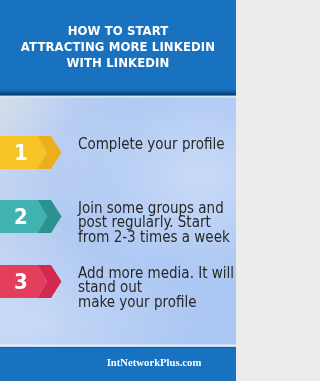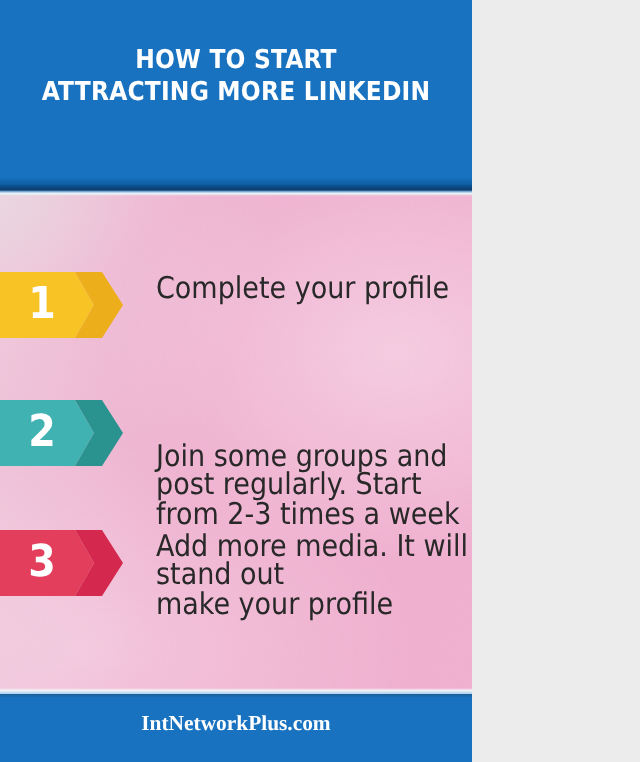--- a/index.html
+++ b/index.html
@@ -37,26 +37,26 @@
              font-family:"DejaVu Sans Condensed","DejaVu Sans",sans-serif;
              font-size:15px;line-height:14.4px;}
   .body-text span{display:block;white-space:nowrap;}
 
   
   .footer{position:absolute;left:0;top:347px;width:236px;height:34px;
           background:linear-gradient(180deg,#1b5e97 0%,#1872bf 5.8%,#1872bf 100%);}
   .footer-glow{position:absolute;left:0;top:344px;width:236px;height:3px;
        background:linear-gradient(180deg,rgba(238,236,234,0) 0%,rgba(244,248,252,.9) 40%,rgba(197,221,243,1) 75%,rgba(171,208,242,1) 100%);}
   .footer-text{position:absolute;left:0;top:354.6px;width:236px;text-align:center;color:#ffffff;
-       font-family:"Liberation Serif",serif;font-weight:bold;font-size:10.7px;line-height:14px;}
+       font-family:"Liberation Serif",serif;font-weight:bold;font-size:10.7px;line-height:14px;padding-left:36px;}
 </style>
 </head>
 <body>
 
-<div class="poster" style="background-color: #ec4899;">
+<div class="poster" style="background-color: #3b82f6;">
 
   <svg class="texture" viewBox="0 0 236 256" preserveAspectRatio="none">
     <defs>
       <filter id="paperNoise" x="0" y="0" width="100%" height="100%">
         <feTurbulence type="fractalNoise" baseFrequency="0.55" numOctaves="4" seed="7" result="n"></feTurbulence>
         <feColorMatrix in="n" type="saturate" values="0"></feColorMatrix>
         <feComponentTransfer>
             <feFuncA type="linear" slope="0.55" intercept="0"></feFuncA>
           </feComponentTransfer>
       </filter>
@@ -65,40 +65,41 @@
     <rect width="236" height="256" filter="url(#paperNoise)" opacity="0.5"></rect>
   </svg>
   <div class="vignette"></div>
 
   <div class="header"></div>
   <div class="header-glow"></div>
 
   <div class="title" style="top:22.7px;">
     <span>HOW TO START</span>
     <span>ATTRACTING MORE LINKEDIN</span>
+    <span>WITH LINKEDIN</span>
   </div>
 
   <div class="step" style="top:136px;">
     <svg class="arrow" viewBox="0 0 63 33" preserveAspectRatio="none">
       <polygon points="0,0 37.5,0 47,16.5 37.5,33 0,33" fill="#f7c325"></polygon>
       <polygon points="37.5,0 51,0 61.5,16.5 51,33 37.5,33 47,16.5" fill="#edae1c"></polygon>
     </svg>
     <div class="num">1</div>
     <div class="body-text" style="top:0.8px;">
       <span>Complete your profile</span>
     </div>
   </div>
 
   <div class="step" style="top:200px;">
     <svg class="arrow" viewBox="0 0 63 33" preserveAspectRatio="none">
       <polygon points="0,0 37.5,0 47,16.5 37.5,33 0,33" fill="#41b2b2"></polygon>
       <polygon points="37.5,0 51,0 61.5,16.5 51,33 37.5,33 47,16.5" fill="#2a938f"></polygon>
     </svg>
     <div class="num">2</div>
-    <div class="body-text" style="top:0.8px;margin-top:20px;">
+    <div class="body-text" style="top:0.8px;">
       <span>Join some groups and</span>
       <span>post regularly. Start</span>
       <span>from 2-3 times a week</span>
     </div>
   </div>
 
   <div class="step" style="top:265px;">
     <svg class="arrow" viewBox="0 0 63 33" preserveAspectRatio="none">
       <polygon points="0,0 37.5,0 47,16.5 37.5,33 0,33" fill="#e33e5c"></polygon>
       <polygon points="37.5,0 51,0 61.5,16.5 51,33 37.5,33 47,16.5" fill="#d4284e"></polygon>

